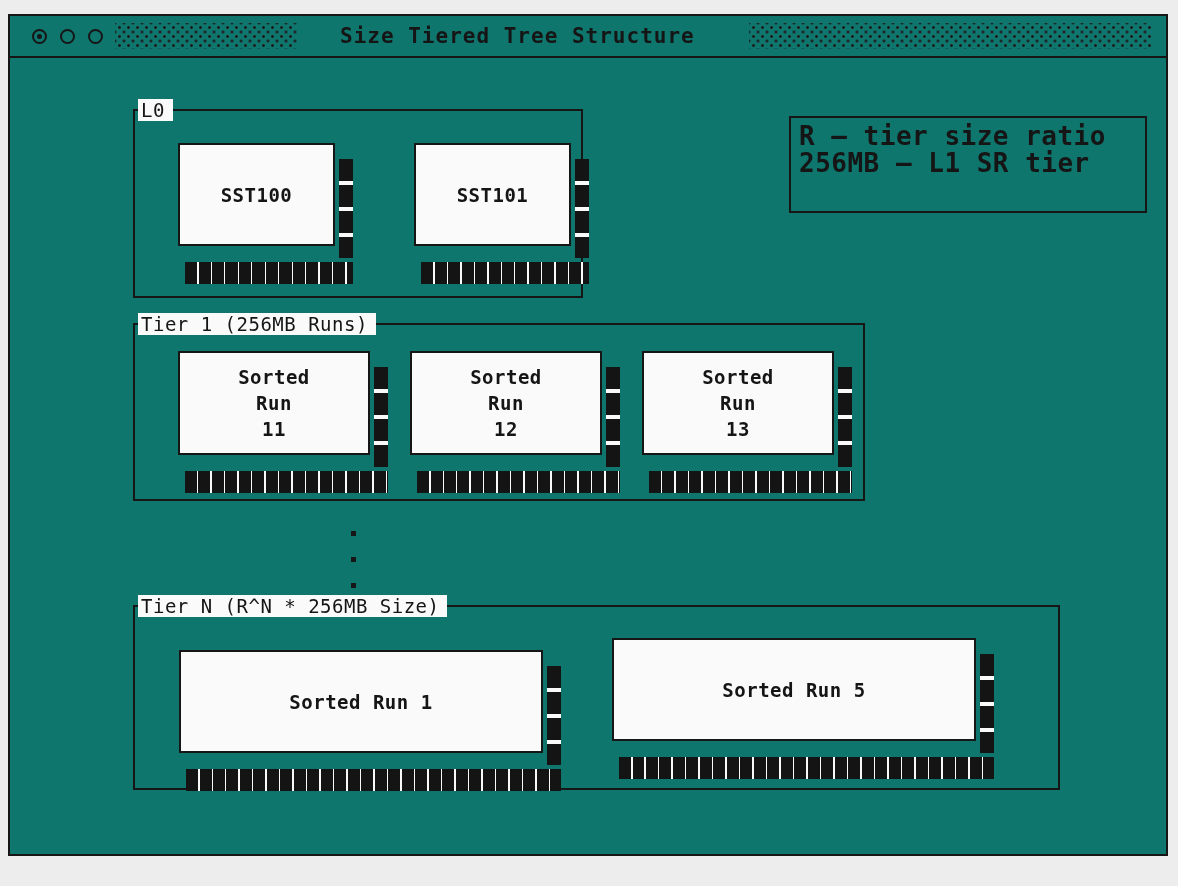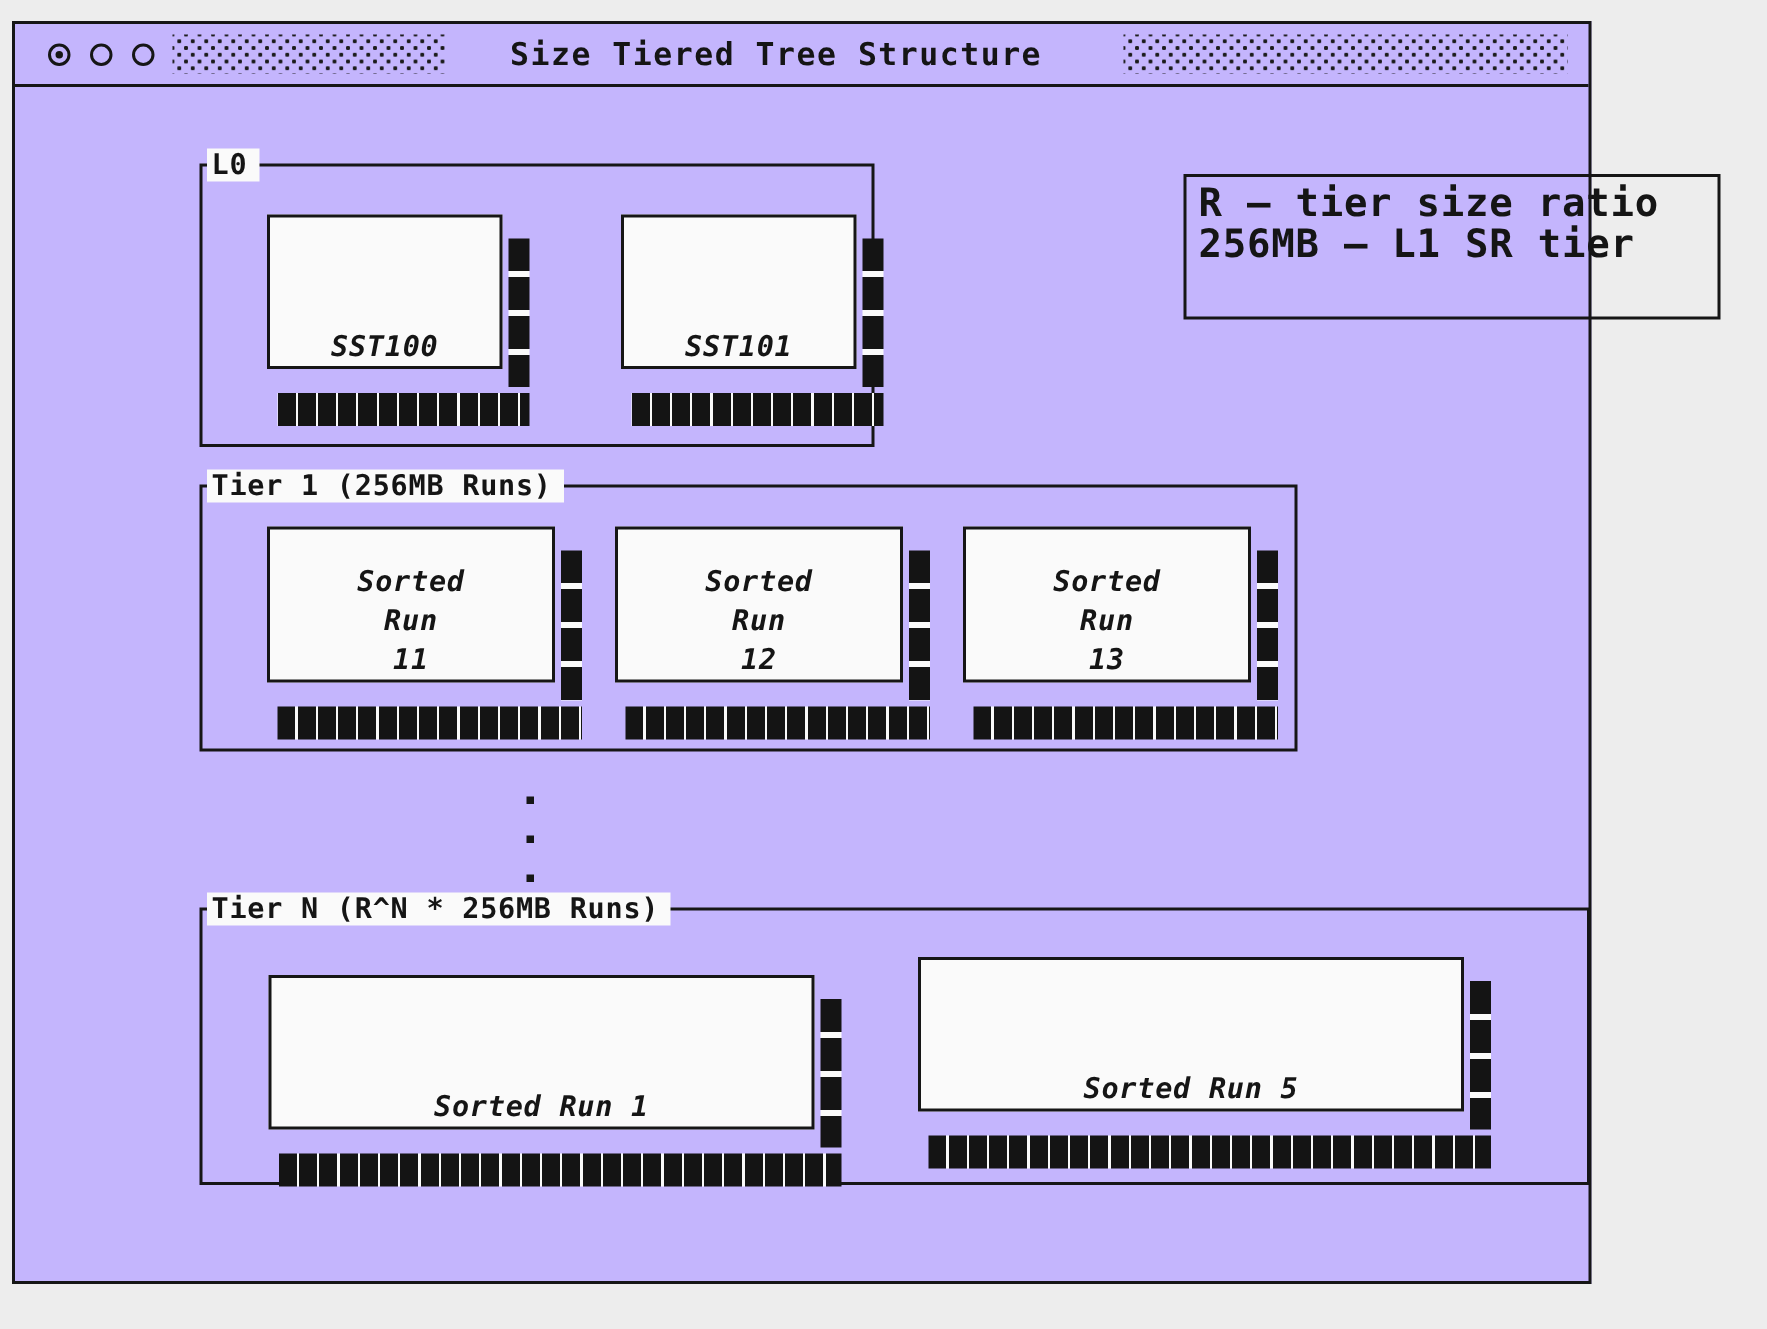--- a/index.html
+++ b/index.html
@@ -6,23 +6,23 @@
   html,body { width:1178px; height:886px; }
   body {
     background:#ededed;
     font-family:"DejaVu Sans Mono","Liberation Mono",monospace;
     color:#151515;
     position:relative;
     overflow:hidden;
   }
   .window {
     position:absolute; left:8px; top:14px;
-    width:1053px; height:842px;
+    width:1160px; height:842px;
     border:2px solid #161616;
-    background:#c4b5fd;
+    background:#0f766e;
   }
   
   .titlebar {
     height:42px;
     border-bottom:2px solid #161616;
     display:flex; align-items:center;
     padding:0 14px 0 22px;
   }
   .controls { display:flex; align-items:center; gap:13px; }
   .wc {
@@ -48,31 +48,31 @@
     font-size:21px; font-weight:700; letter-spacing:1px;
     white-space:nowrap;
   }
   
   .content { position:relative; height:794px; }
   .group { position:absolute; border:2px solid #161616; }
   .group-label {
     position:absolute; top:-12px; left:3px;
     background:#fafafa;
     padding:0 8px 0 3px;
-    font-size:19px; font-weight:700; line-height:22px;
+    font-size:19px; font-weight:400; line-height:22px;
     letter-spacing:0.5px; white-space:nowrap;
   }
   .unit { position:absolute; }
   .sbox {
     width:100%; height:100%;
     border:2px solid #161616; background:#fafafa;
     display:flex; flex-direction:column;
-    align-items:center; justify-content:flex-end;
+    align-items:center; justify-content:center;
     font-size:19px; font-weight:700; line-height:26px;
-    letter-spacing:0.5px; text-align:center;font-style:italic;
+    letter-spacing:0.5px; text-align:center;
   }
   .sh-r {
     position:absolute; left:calc(100% + 4px); top:16px;
     width:14px; height:calc(100% - 4px);
     background:repeating-linear-gradient(180deg,#141414 0 22px,#fafafa 22px 26px);
   }
   .sh-b {
     position:absolute; left:7px; top:calc(100% + 16px);
     width:calc(100% + 11px); height:22px;
     background:repeating-linear-gradient(90deg,#141414 0 12px,#fafafa 12px 13.5px);
@@ -170,21 +170,21 @@
       </div>
     </div>
 
     <div class="vdots">
       <span></span>
       <span></span>
       <span></span>
     </div>
 
     <div class="group" style="left:123px; top:547px; width:927px; height:185px;">
-      <div class="group-label">Tier N (R^N * 256MB Runs)</div>
+      <div class="group-label">Tier N (R^N * 256MB Size)</div>
 
       <div class="unit" style="left:44px; top:31px; width:364px; height:103px;margin-top:12px;">
         <div class="sbox">
           <div>Sorted Run 1</div>
         </div>
         <div class="sh-r"></div>
         <div class="sh-b"></div>
       </div>
 
       <div class="unit" style="left:477px; top:31px; width:364px; height:103px;">

